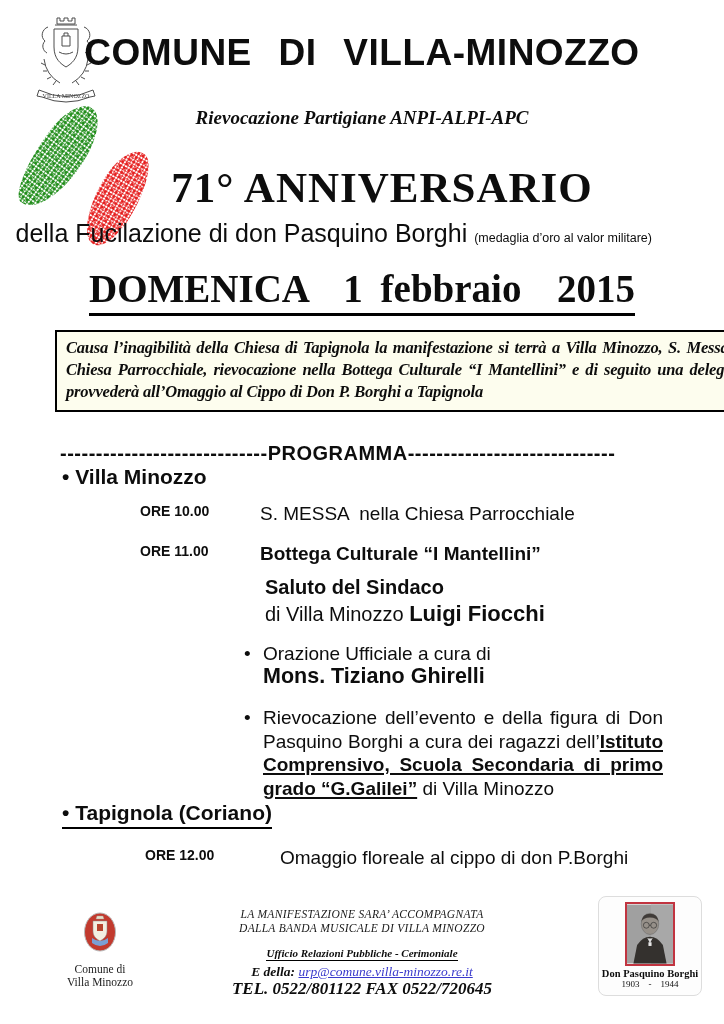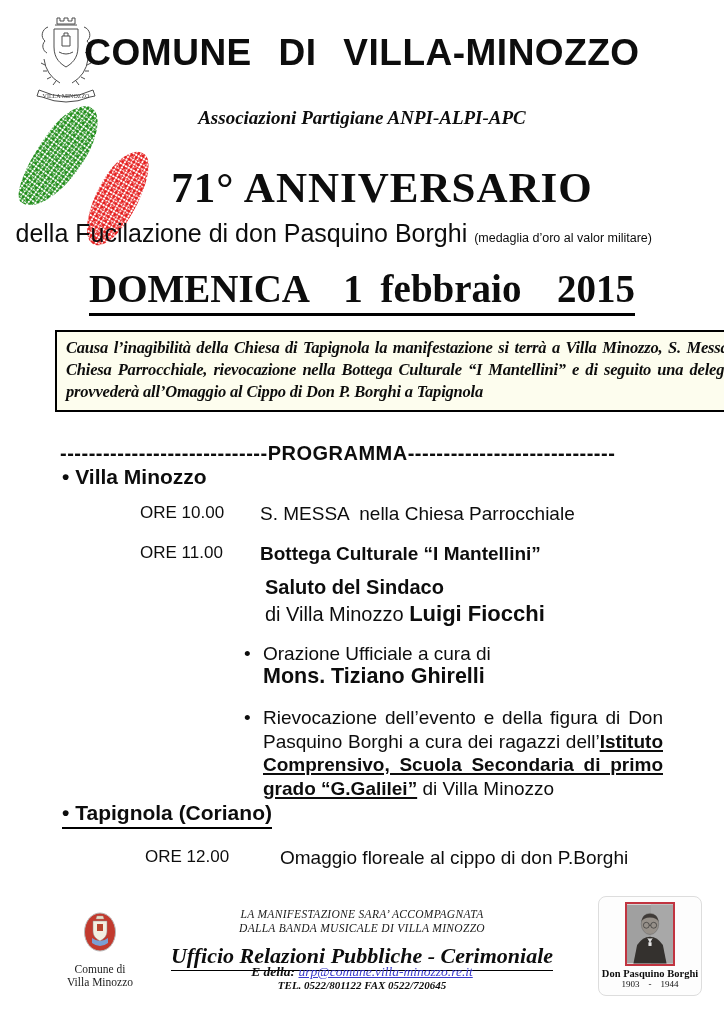--- a/index.html
+++ b/index.html
@@ -43,21 +43,21 @@
             border:2px solid #000; background:var(--box_bg,#fdfdee);
             padding:5px 9px 7px; text-align:justify;
             font-family:"Liberation Serif", serif; font-style:italic; font-weight:700;
             font-size:16.5px; line-height:22px; letter-spacing:-0.2px; }
 
   
   .prog-head { position:absolute; left:60px; top:442px; font-weight:700; font-size:20px; letter-spacing:0.5px; white-space:nowrap; }
   .bullet-line::before { content:"\2022\00a0 "; }
   .loc-villa { position:absolute; left:62px; top:465px; font-weight:700; font-size:21px; }
   .prow { position:absolute; left:0; top:0; width:724px; height:24px; }
-  .ptime { position:absolute; left:140px; font-size:17px; white-space:pre; }
+  .ptime { position:absolute; left:140px; font-size:14px; white-space:pre;font-weight:bold; }
   .ptext { position:absolute; left:260px; font-size:19px; white-space:pre; }
   .ptext.bold { font-weight:700; }
   .saluto-title { position:absolute; left:265px; top:576px; font-weight:700; font-size:20px; }
   .saluto-line  { position:absolute; left:265px; top:601px; font-size:20px; white-space:pre; }
   .saluto-line .mayor { font-weight:700; font-size:22px; }
   .bullet-dot { position:absolute; font-size:19px; }
   .oraz-text { position:absolute; left:263px; top:643px; font-size:19px; }
   .oraz-name { position:absolute; left:263px; top:664px; font-weight:700; font-size:21.5px; }
   .riev { position:absolute; left:263px; top:706px; width:400px; text-align:justify;
           font-size:19px; line-height:23.5px; }
@@ -67,27 +67,27 @@
                    border-bottom:2.5px solid #000; padding-bottom:2px; }
 
   
   .f-left { position:absolute; left:40px; top:905px; width:120px; text-align:center; }
   .f-logo { width:36px; height:44px; margin-top:6px; }
   .f-caption { margin-top:4px; font-family:"Liberation Serif", serif; font-size:11.5px; line-height:13px; color:#222; }
   .f-band { position:absolute; left:0; width:724px; text-align:center;
             font-family:"Liberation Serif", serif; font-style:italic; font-size:11.5px; letter-spacing:0.3px; color:#1a1a1a; }
   .f-office { position:absolute; left:0; top:943px; width:724px; text-align:center; }
   .office-underline { display:inline-block; font-family:"Liberation Serif", serif; font-style:italic; font-weight:700;
-                      font-size:22px; border-bottom:1.5px solid #000; padding-bottom:1px; }
+                      font-size:11px; border-bottom:1.5px solid #000; padding-bottom:1px; }
   .f-email { position:absolute; left:0; top:964px; width:724px; text-align:center;
              font-family:"Liberation Serif", serif; font-style:italic; font-size:13.5px; }
   .f-email .email-label { font-weight:700; }
   .f-email .email-link { color:var(--link,#3939cc); text-decoration:underline; cursor:pointer; }
   .f-tel { position:absolute; left:0; top:979px; width:724px; text-align:center;
-           font-family:"Liberation Serif", serif; font-style:italic; font-weight:700; font-size:11px; }
+           font-family:"Liberation Serif", serif; font-style:italic; font-weight:700; font-size:17px; }
   .f-card { position:absolute; left:598px; top:896px; width:104px; height:100px;
             background:#fdfdfd; border:1px solid #ddd; border-radius:8px; text-align:center; }
   .photo-frame { width:50px; height:64px; margin:5px auto 0; border:2.5px solid var(--photo_frame,#c13440); }
   .photo-frame svg { display:block; width:100%; height:100%; }
   .photo-caption { margin-top:2px; font-family:"Liberation Serif", serif; font-weight:700; font-size:10.5px; }
   .photo-years { font-family:"Liberation Serif", serif; font-size:9px; white-space:pre; }
 </style>
 </head>
 <body>
 
@@ -105,21 +105,21 @@
       <path d="M35,41 q7,4 14,0"></path>
       <path d="M20,48 q2,16 16,24"></path>
       <path d="M64,48 q-2,16 -16,24"></path>
       <path d="M21,54 l-4,-2 M23,60 h-4 M27,66 l-4,2 M32,70 l-3,4 M63,54 l4,-2 M61,60 h4 M57,66 l4,2 M52,70 l3,4"></path>
       <path d="M15,79 q27,13 54,0 l2,6 l-5,1 q-24,10 -48,0 l-5,-1 z"></path>
     </g>
     <text x="42" y="87" text-anchor="middle" font-size="6" fill="#3c3c3c" font-family="Liberation Serif, serif">VILLA MINOZZO</text>
   </svg>
 
   <div class="title">COMUNE DI VILLA-MINOZZO</div>
-  <div class="assoc">Associazioni Partigiane ANPI-ALPI-APC</div>
+  <div class="assoc">Rievocazione Partigiane ANPI-ALPI-APC</div>
 
   <div class="blob blob-green"></div>
   <div class="blob blob-red"></div>
 
   <div class="anniv">71° ANNIVERSARIO</div>
   <div class="fucil">
     <span>della Fucilazione di don Pasquino Borghi </span><span class="small-note">(medaglia d’oro al valor militare)</span>
   </div>
 
   <div class="date-line">

